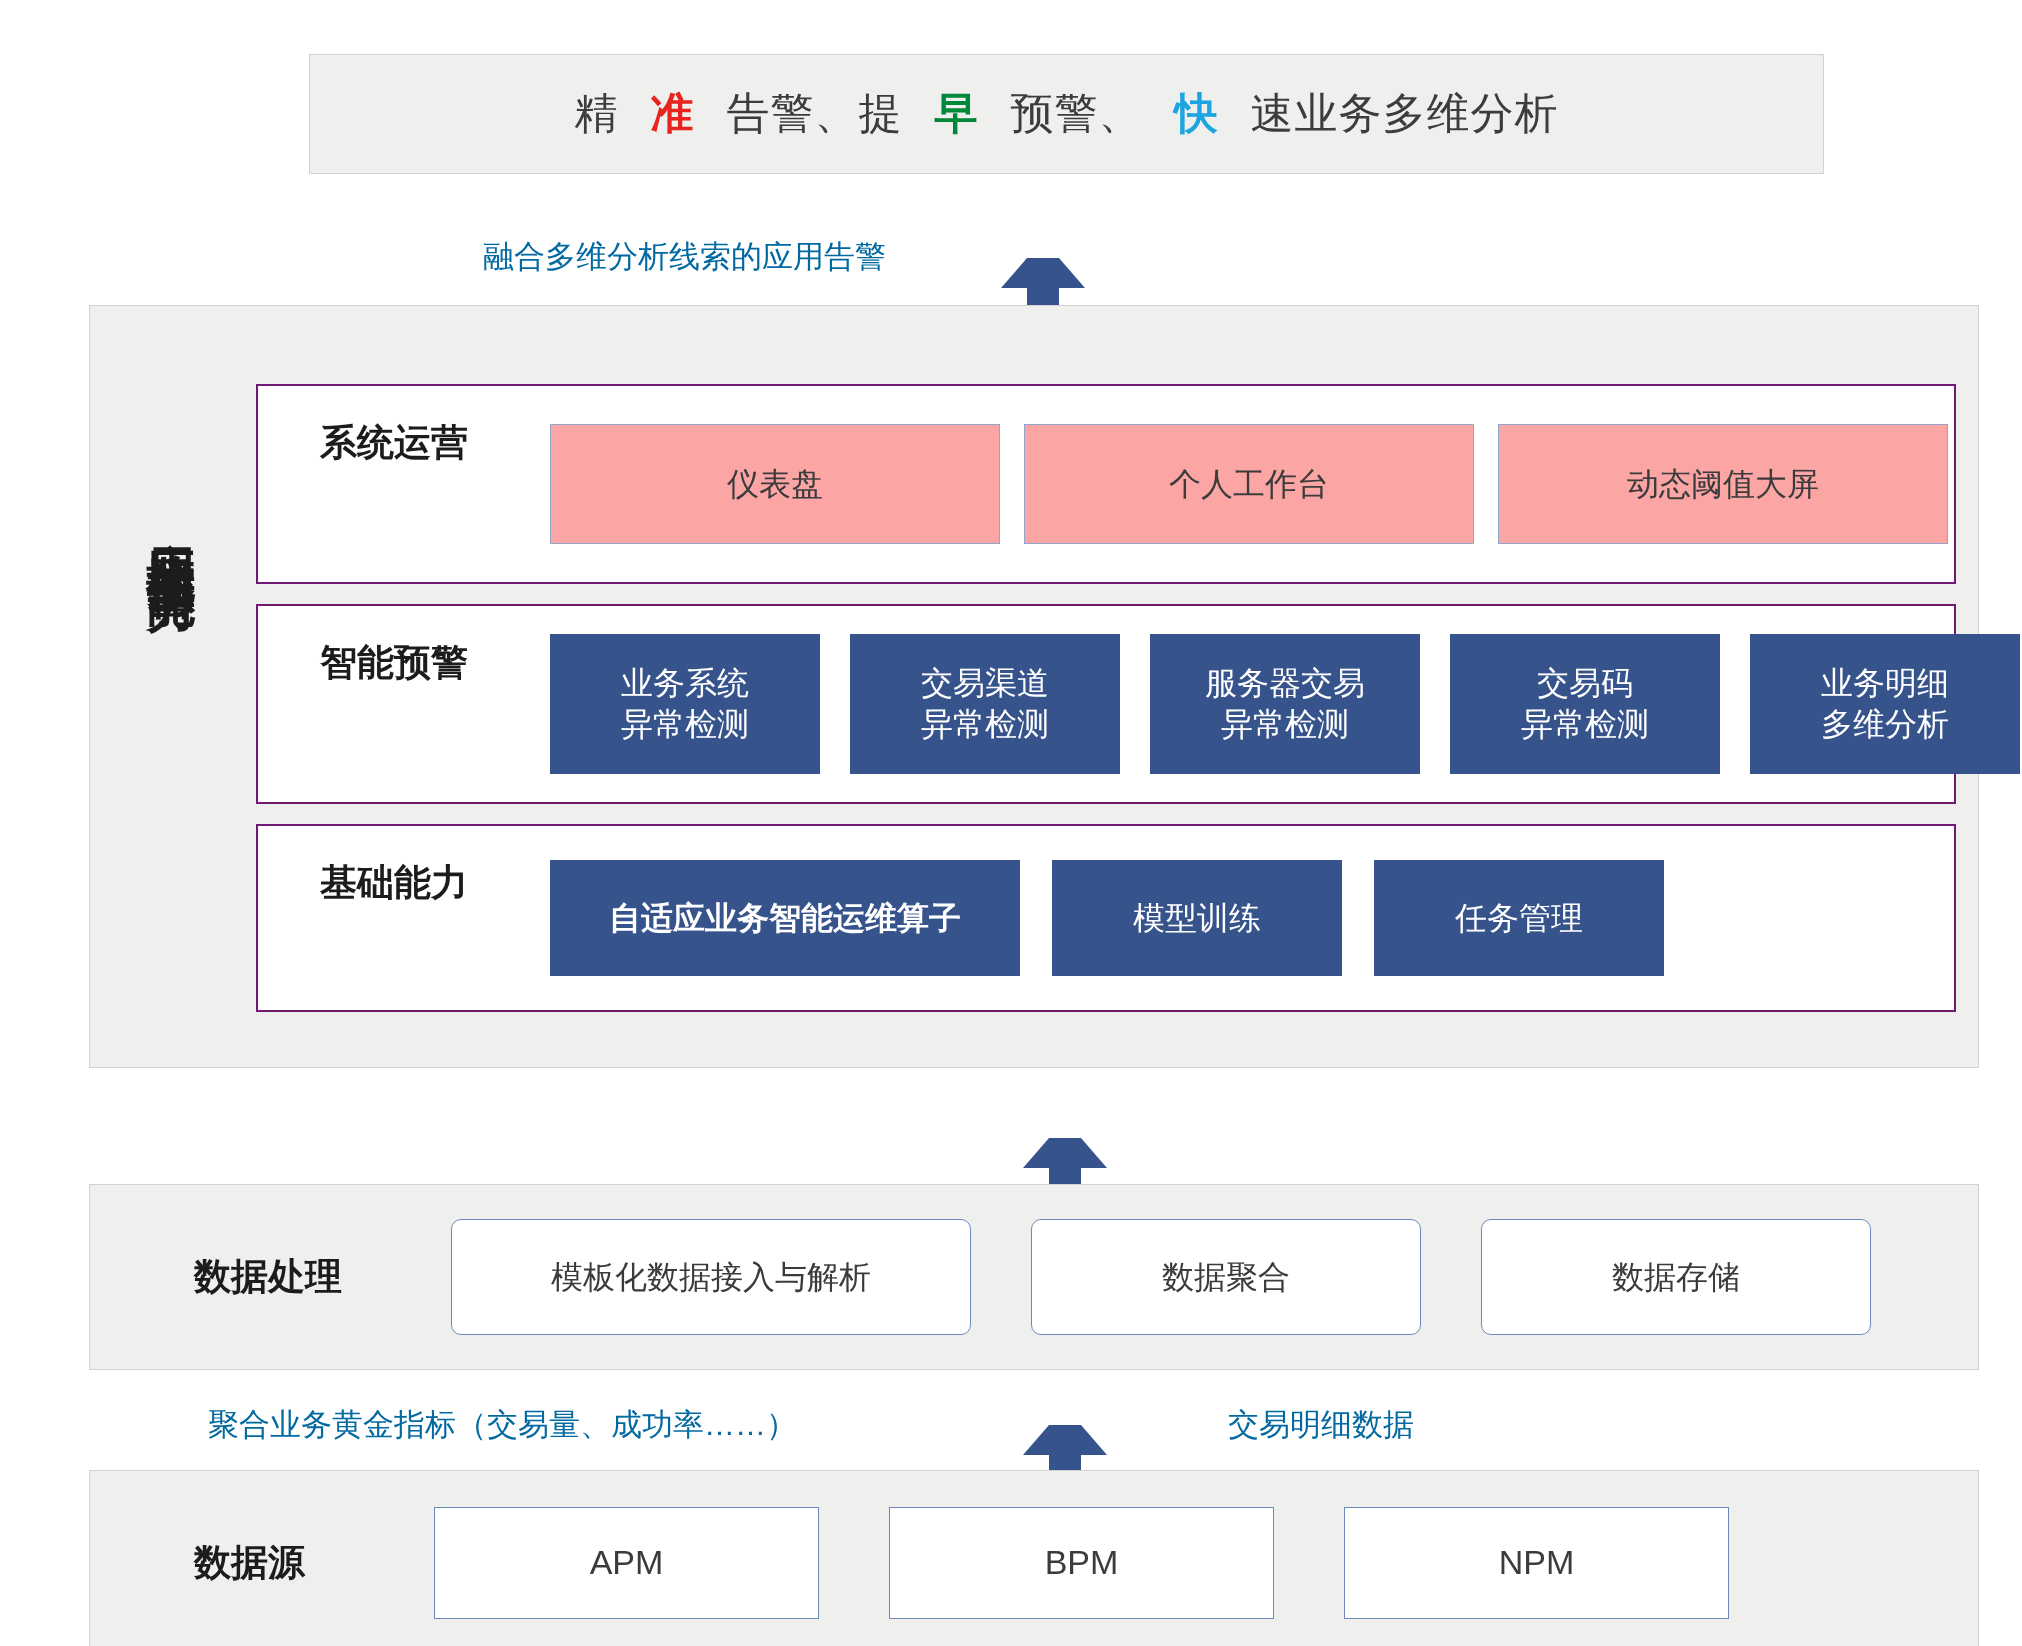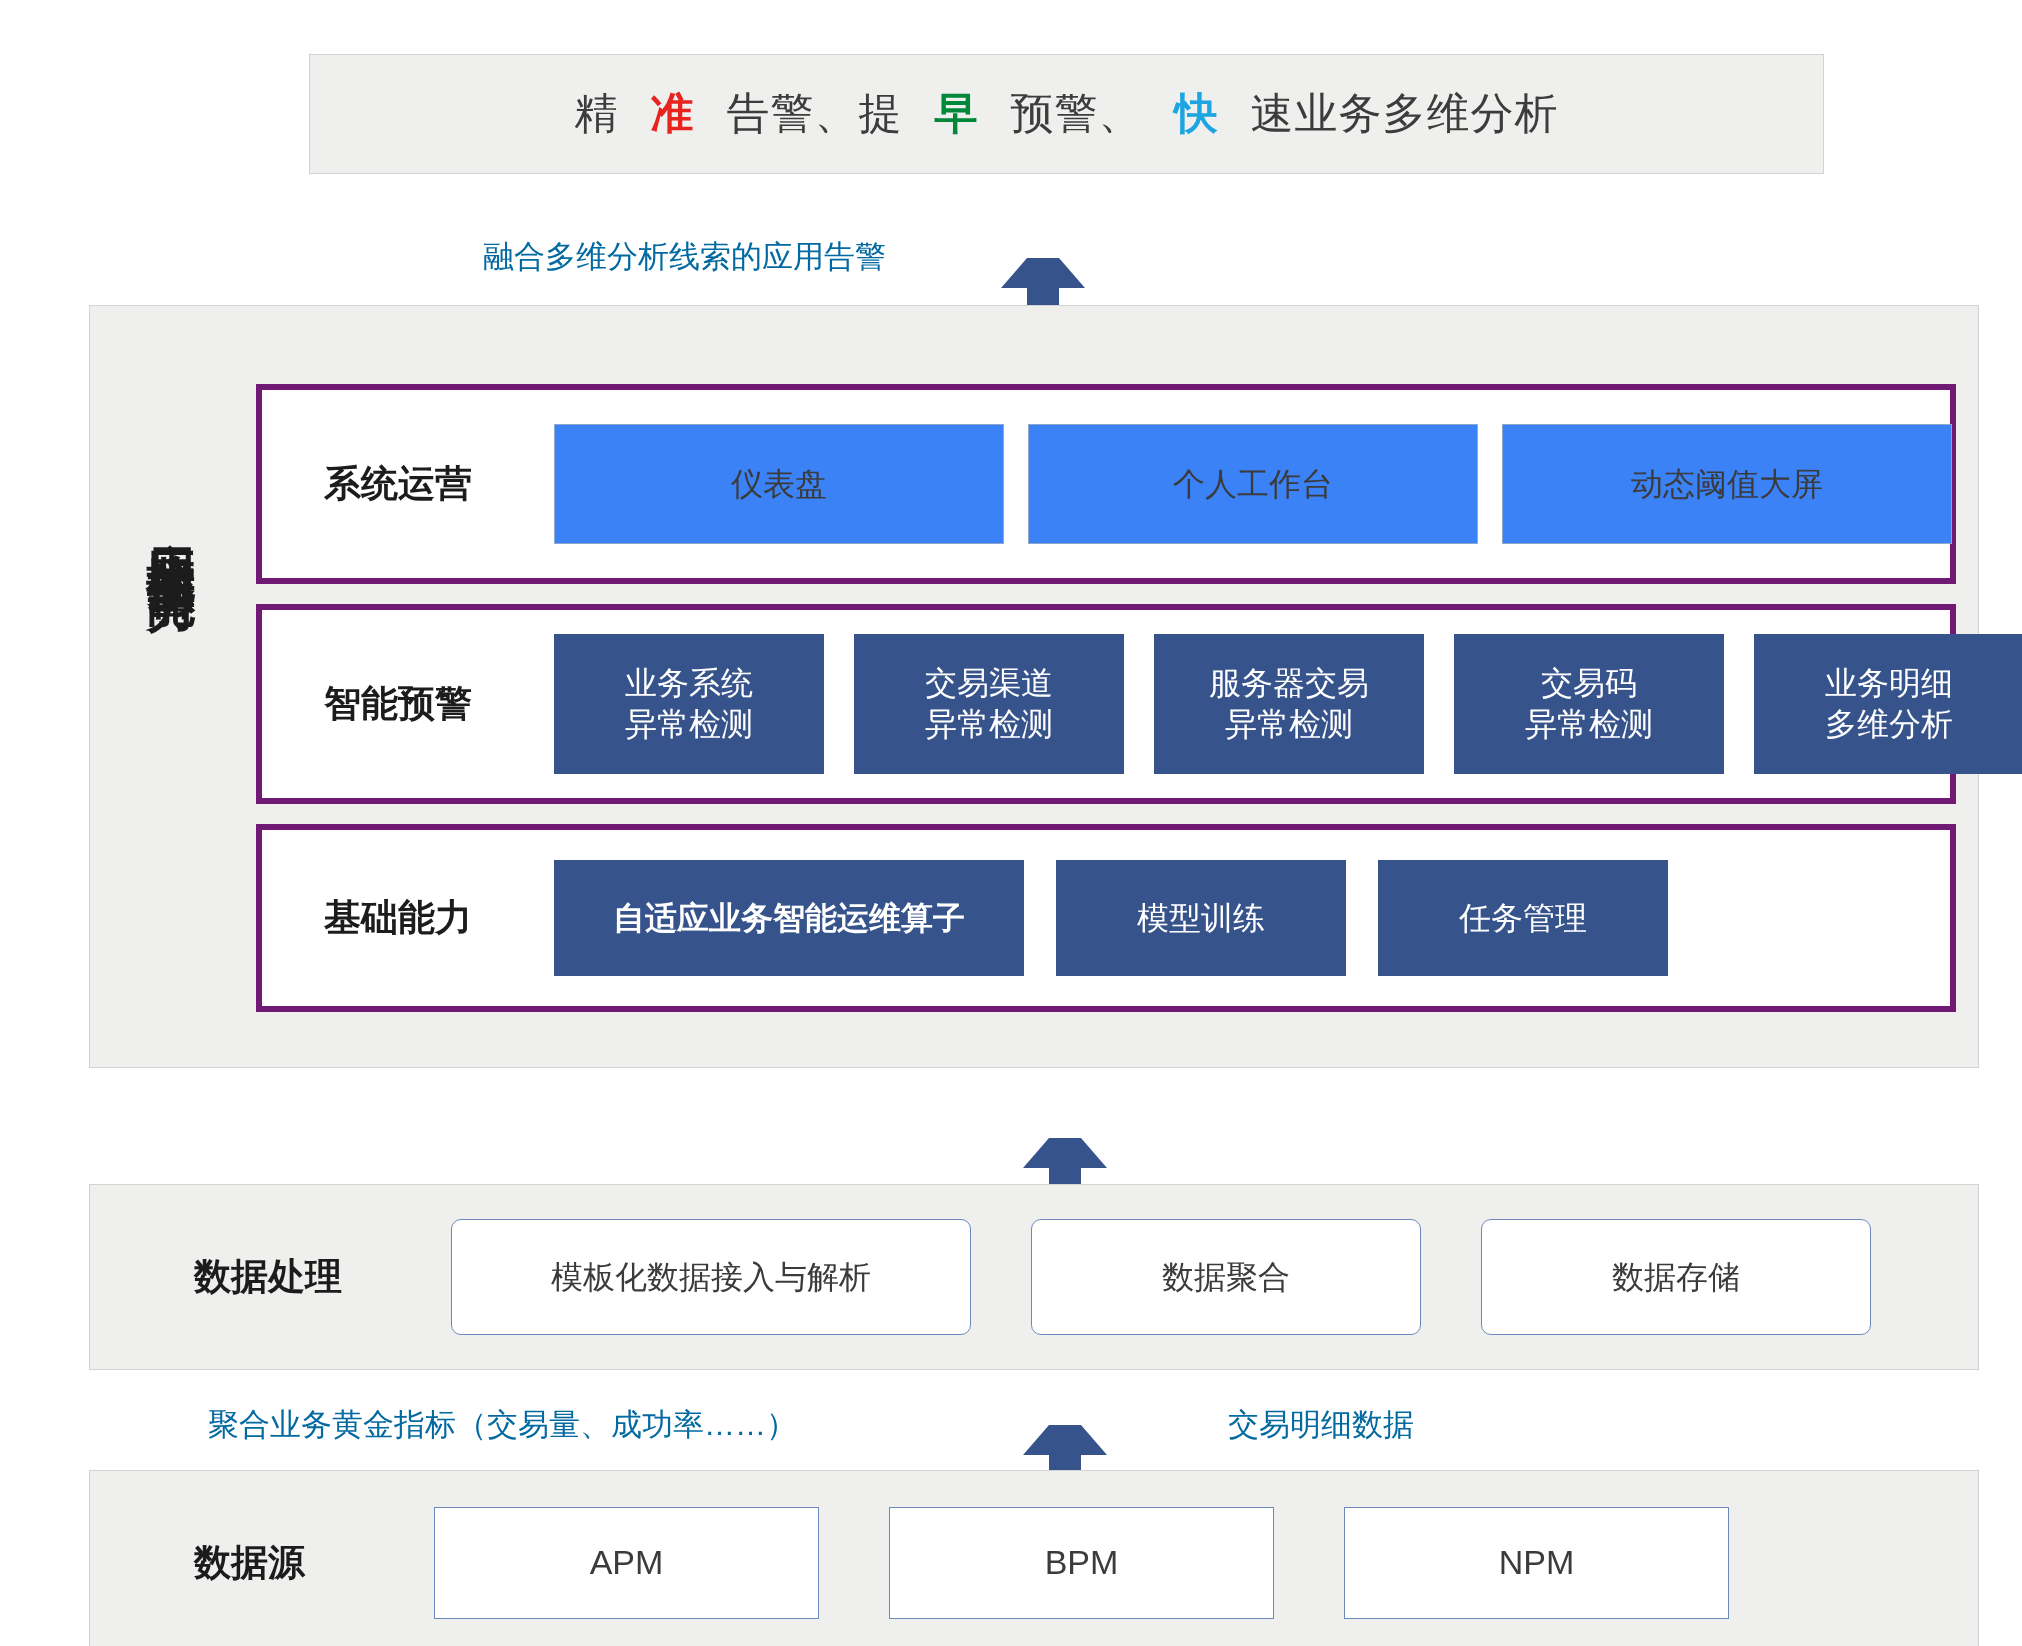--- a/index.html
+++ b/index.html
@@ -85,23 +85,22 @@
     writing-mode: vertical-rl;
     text-orientation: upright;
     letter-spacing: 6px;
     line-height: 1.0;
   }
 
   
   .subrow {
     position: absolute;
     background: #ffffff;
-    border: 6px solid #701a75;
+    border: 2px solid #701a75;
     display: flex;
-    align-items: center;
   }
   .row-label {
     font-size: 37px;
     font-weight: bold;
     color: #1c1c1c;
     white-space: nowrap;
     text-align: left;
     flex: 0 0 auto;
   }
 
@@ -110,21 +109,21 @@
   .chip {
     display: flex;
     align-items: center;
     justify-content: center;
     text-align: center;
     font-size: 32px;
     line-height: 1.28;
     white-space: pre-line;
   }
   .chip-light {
-    background: #3b82f6;
+    background: #fca5a5;
     border: 1px solid #8FA6CD;
     color: #3b3b3b;
   }
   .chip-solid {
     background: #36538C;
     border: 1px solid #36538C;
     color: #ffffff;
   }
   .chip-outline {
     background: #ffffff;

